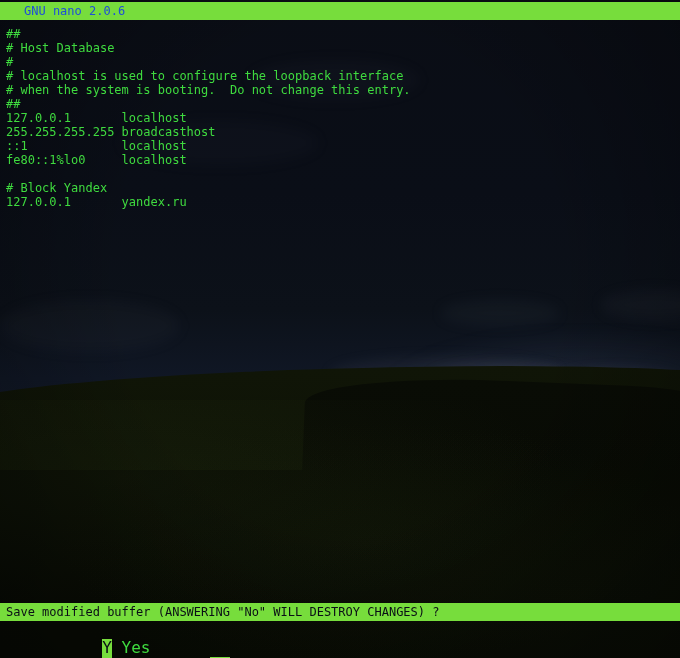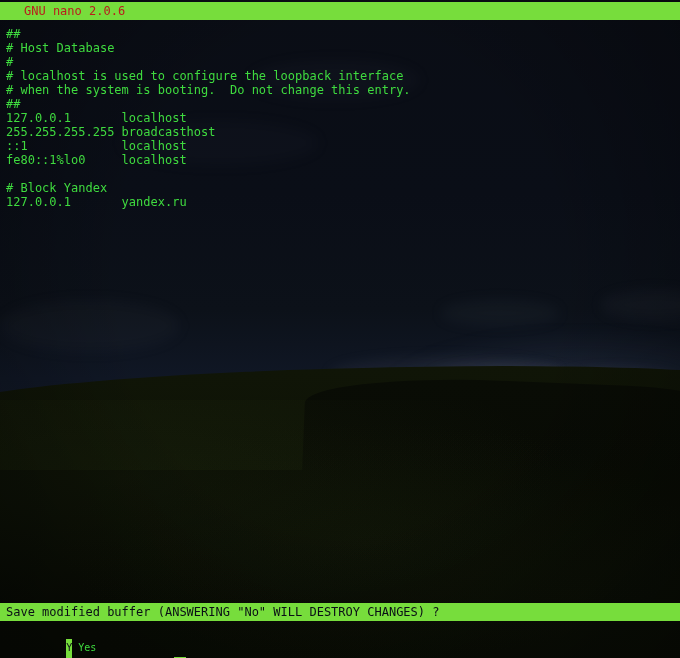--- a/index.html
+++ b/index.html
@@ -110,21 +110,21 @@
     inset: 0;
     z-index: 2;
   }
 
   .titlebar {
     position: absolute;
     left: 0; right: 0;
     top: 2px;
     height: 18px;
     background: #77dd3c;
-    color: #b91c1c;
+    color: #1d4ed8;
     font-size: 12px;
     line-height: 18px;
     white-space: pre;
     letter-spacing: 0px;
   }
   .titlebar .tb-app {
     position: absolute;
     left: 24px;
     top: 0;
   }
@@ -166,21 +166,21 @@
     position: absolute;
     left: 6px;
     top: 0;
   }
 
   .keybar {
     position: absolute;
     left: 0; right: 0;
     top: 621px;
     height: 37px;
-    font-size: 10px;
+    font-size: 16px;
     line-height: 18px;
     color: #3fdb3f;
     white-space: pre;
   }
   .keyrow {
     position: absolute;
     left: 0; right: 0;
     height: 18px;
   }
   .keyrow.r1 { top: 0px; }

